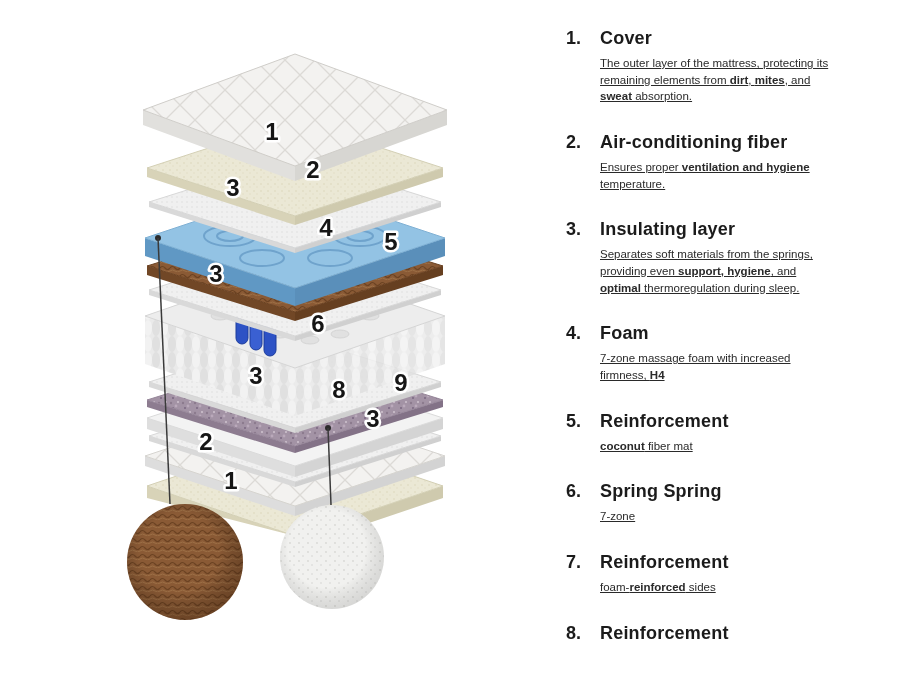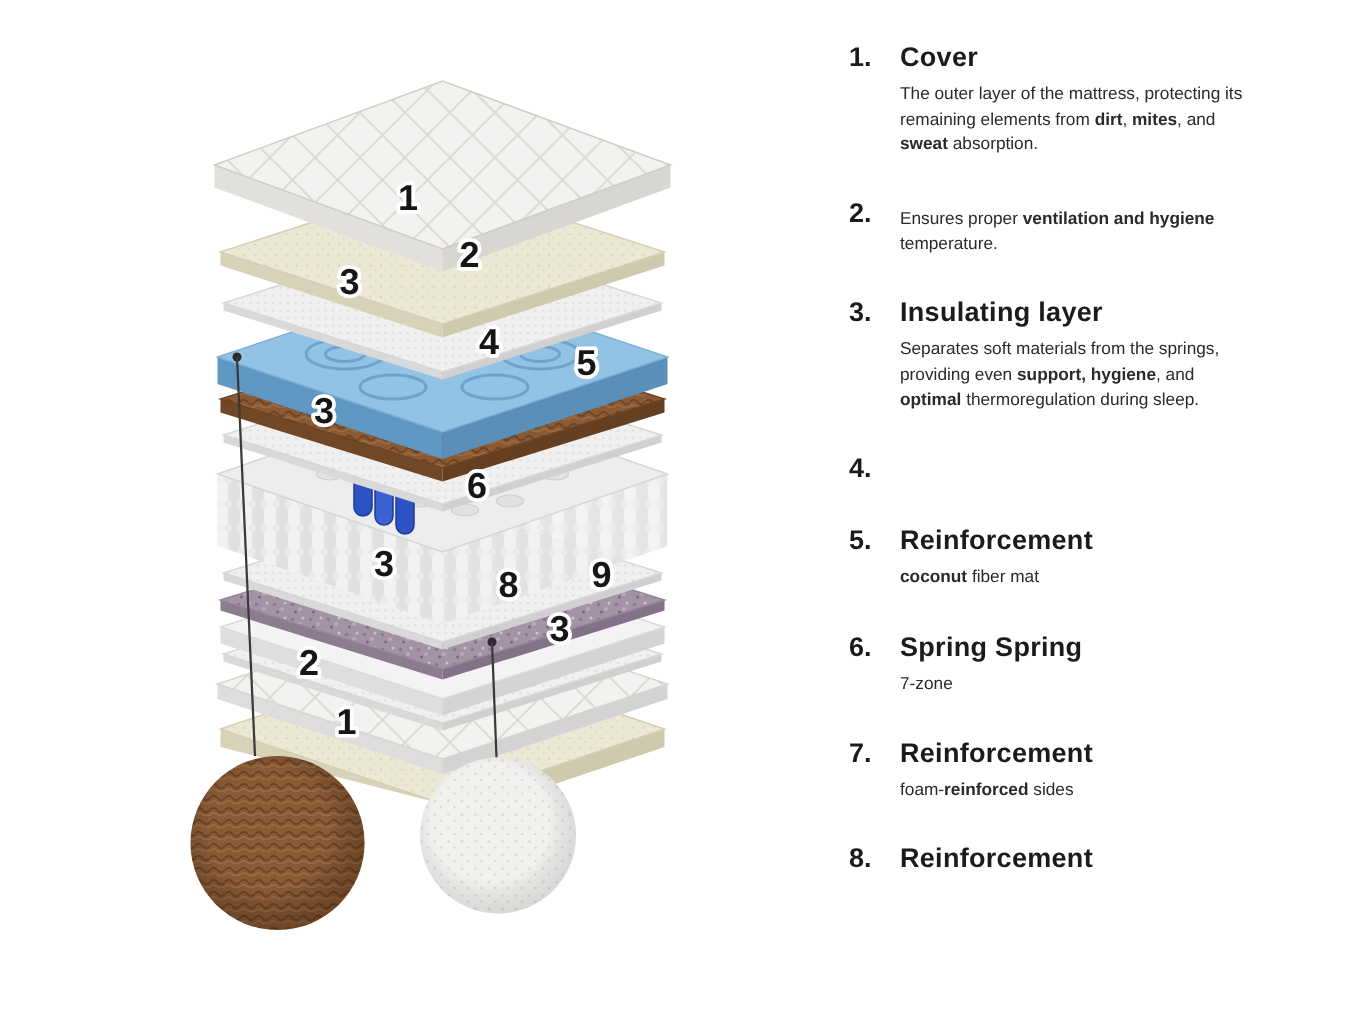--- a/index.html
+++ b/index.html
@@ -6,21 +6,21 @@
   body{
     width:900px;height:675px;background:#ffffff;overflow:hidden;
     font-family:"Liberation Sans",sans-serif;display:flex;
   }
   .diagram-panel{width:520px;height:675px;position:relative;flex:none;}
   .legend-panel{width:380px;flex:none;box-sizing:border-box;padding:28px 16px 0 46px;}
   .legend-item{display:flex;margin-bottom:27px;}
   .legend-num{width:34px;flex:none;font-size:18px;font-weight:bold;color:#1b1b1b;}
   .legend-body{flex:1;}
   .legend-title{margin:0;font-size:18px;font-weight:bold;color:#1b1b1b;letter-spacing:.2px;}
-  .legend-desc{margin:6px 0 0;font-size:11.5px;line-height:1.45;color:#2a2a2a;max-width:238px;}
+  .legend-desc{margin:6px 0 0;font-size:11.5px;line-height:1.45;color:#2a2a2a;max-width:238px;text-decoration:underline;}
   .legend-desc b{font-weight:bold;}
   svg{display:block;}
   .lbl{
     font-family:"Liberation Sans",sans-serif;font-size:24px;font-weight:bold;
     fill:#161616;stroke:#ffffff;stroke-width:5px;paint-order:stroke;
     stroke-linejoin:round;text-anchor:middle;
   }
 </style>
 </head>
 <body>
@@ -223,34 +223,39 @@
     <div class="legend-num">1.</div>
     <div class="legend-body">
       <h3 class="legend-title">Cover</h3>
       <p class="legend-desc">The outer layer of the mattress, protecting its remaining elements from <b>dirt</b>, <b>mites</b>, and <b>sweat</b> absorption.</p>
     </div>
   </div>
 
   <div class="legend-item">
     <div class="legend-num">2.</div>
     <div class="legend-body">
+      <h3 class="legend-title">Air-conditioning fiber</h3>
       <p class="legend-desc">Ensures proper <b>ventilation and hygiene</b> temperature.</p>
     </div>
   </div>
 
   <div class="legend-item">
     <div class="legend-num">3.</div>
     <div class="legend-body">
       <h3 class="legend-title">Insulating layer</h3>
       <p class="legend-desc">Separates soft materials from the springs, providing even <b>support, hygiene</b>, and <b>optimal</b> thermoregulation during sleep.</p>
     </div>
   </div>
 
   <div class="legend-item">
     <div class="legend-num">4.</div>
+    <div class="legend-body">
+      <h3 class="legend-title">Foam</h3>
+      <p class="legend-desc">7-zone massage foam with increased firmness, <b>H4</b></p>
+    </div>
   </div>
 
   <div class="legend-item">
     <div class="legend-num">5.</div>
     <div class="legend-body">
       <h3 class="legend-title">Reinforcement</h3>
       <p class="legend-desc"><b>coconut</b> fiber mat</p>
     </div>
   </div>
 

